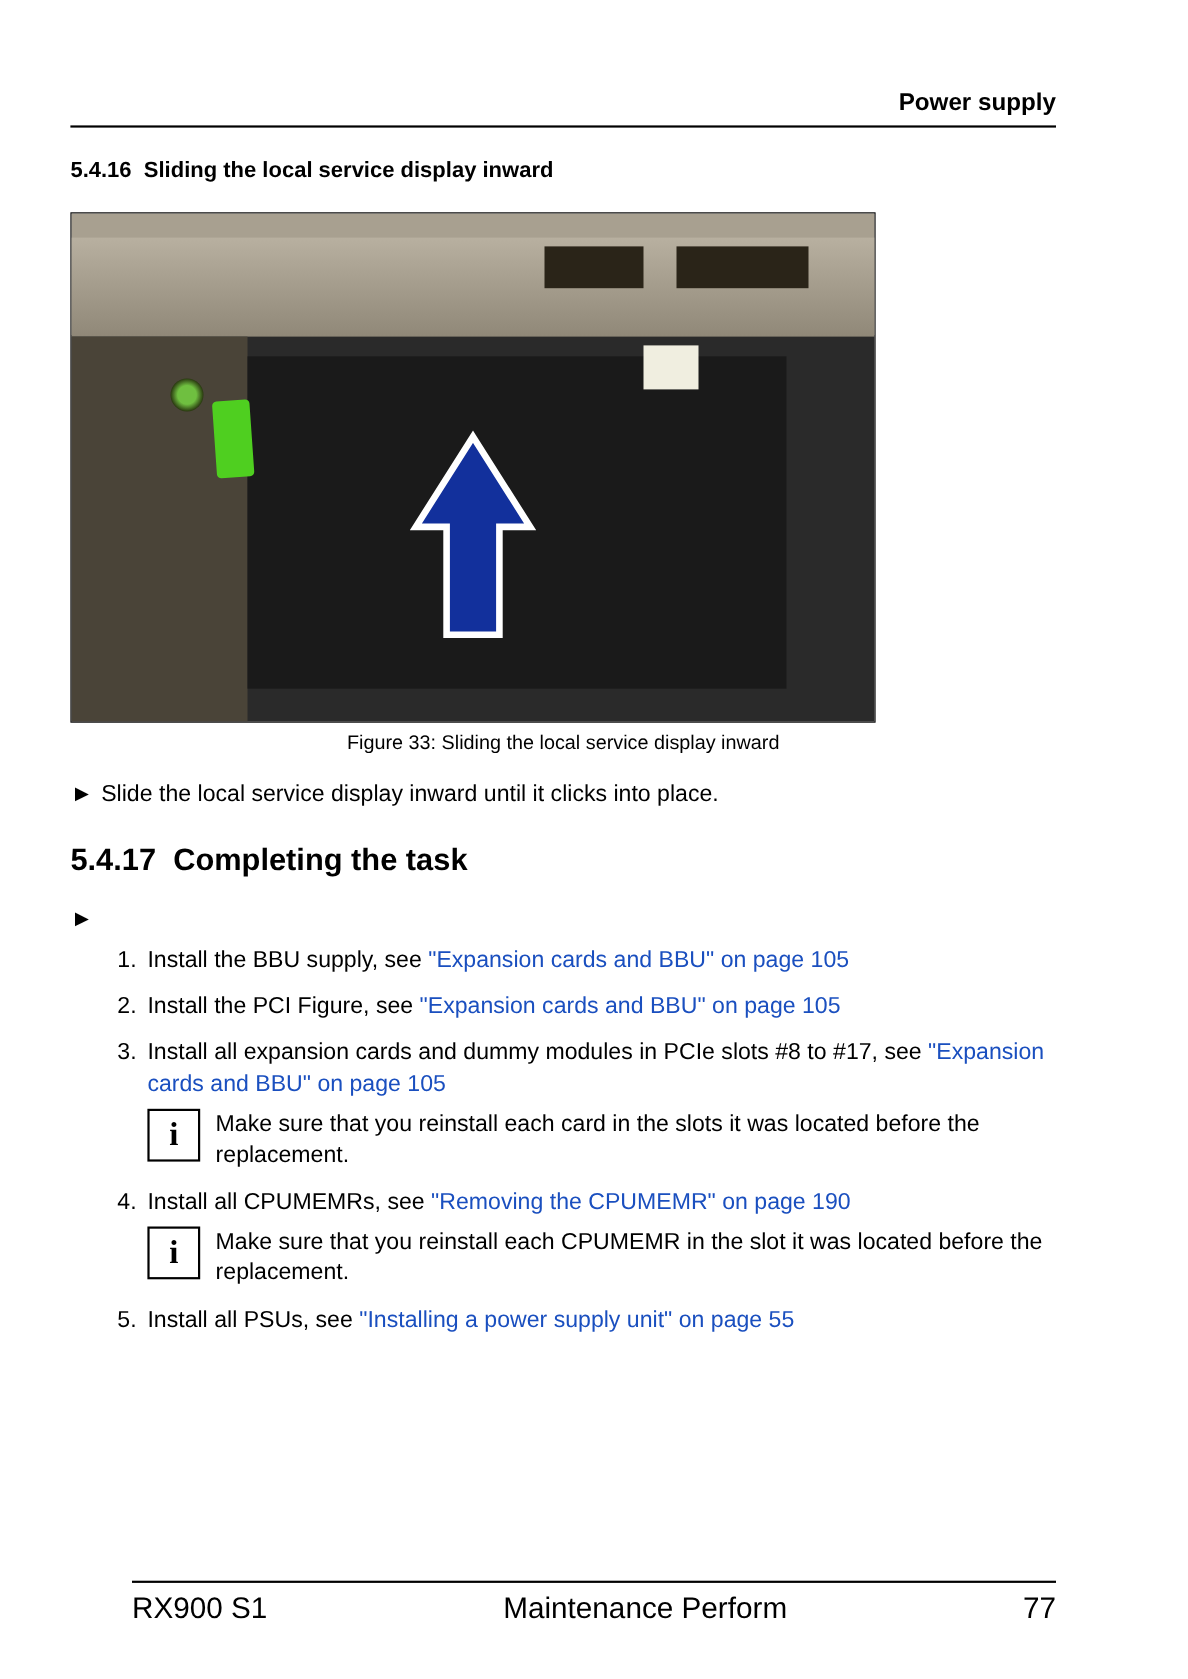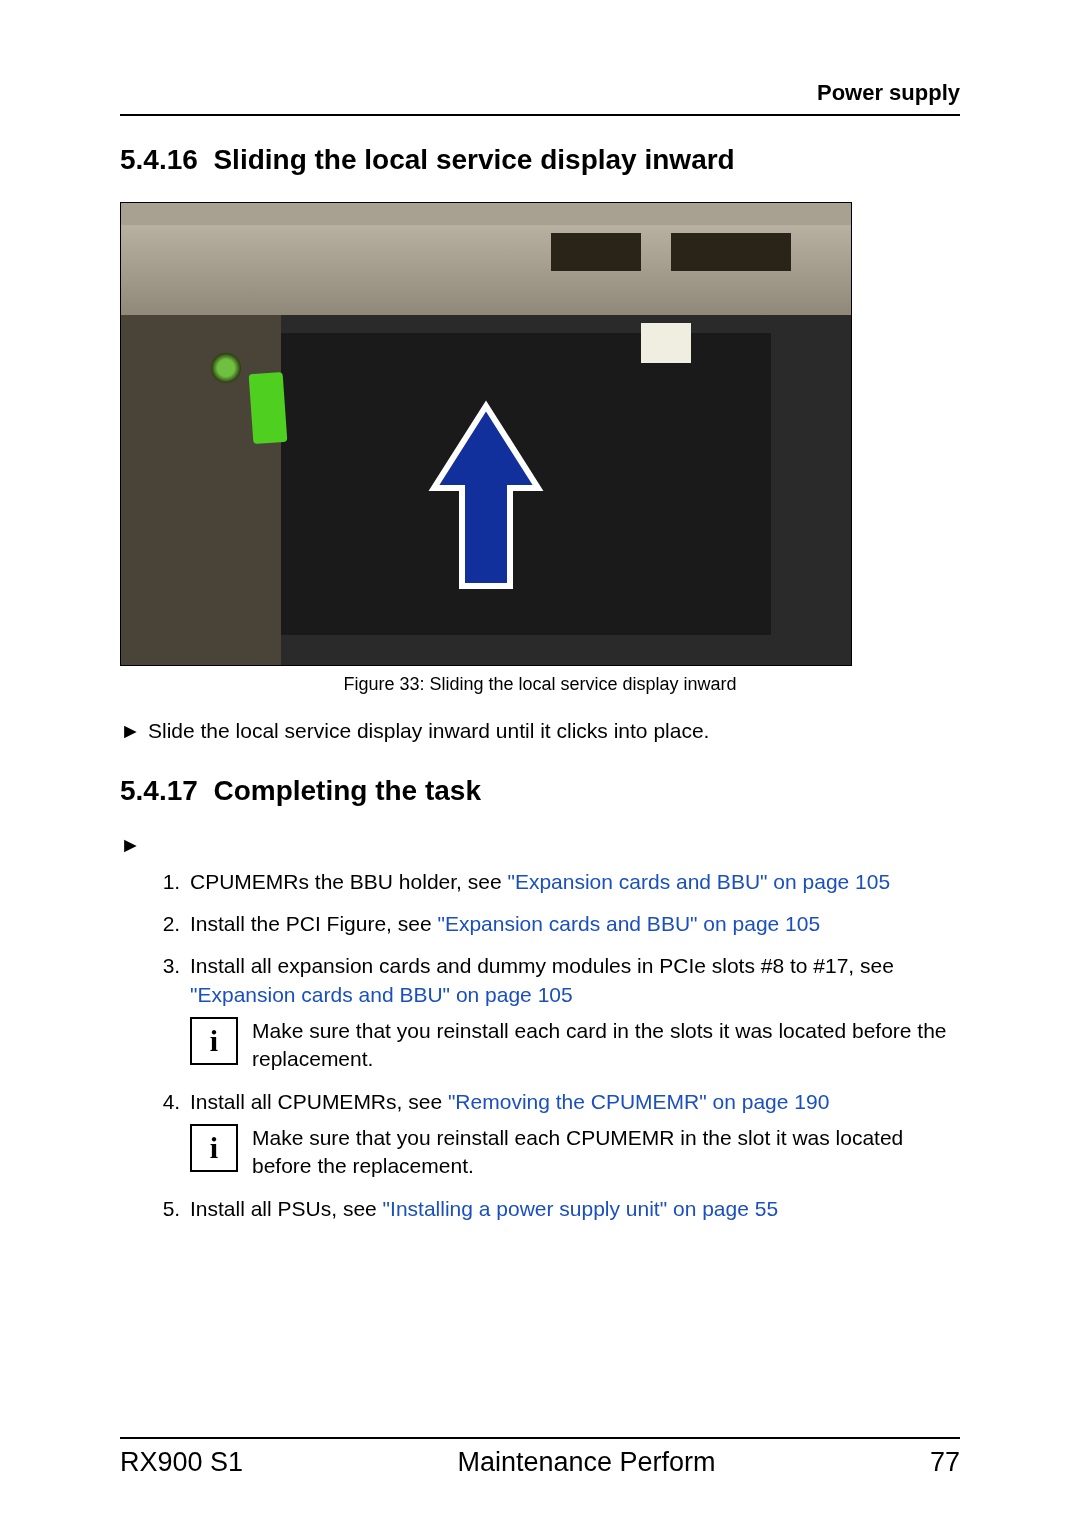--- a/index.html
+++ b/index.html
@@ -7,38 +7,38 @@
     padding: 0;
     background: #fff;
     font-family: Arial, Helvetica, sans-serif;
     font-size: 21px;
     color: #000;
     width: 1080px;
   }
   .page {
     width: 1080px;
     height: 1526px;
-    padding: 80px 120px 40px 120px;
+    padding: 80px 120px 40px 64px;
     box-sizing: border-box;
     position: relative;
   }
   .header-row {
     display: flex;
     justify-content: flex-end;
     font-weight: bold;
     font-size: 22px;
     margin-bottom: 8px;
   }
   .hr-top {
     border: none;
     border-top: 2px solid #000;
     margin: 0 0 28px 0;
   }
   h2.section-head {
-    font-size: 28px;
+    font-size: 20px;
     font-weight: bold;
     margin: 0 0 26px 0;
   }
   .figure-box {
     width: 730px;
     height: 462px;
     border: 1.5px solid #000;
     position: relative;
     overflow: hidden;
     background: linear-gradient(#a8a090 0%, #a8a090 24%, #2a2a2a 24%, #2a2a2a 100%);
@@ -166,21 +166,21 @@
   <h2 class="second-head">
     <span>5.4.17</span>&nbsp;&nbsp;<span>Completing the task</span>
   </h2>
 
   <div class="step-line" style="margin-bottom:8px">
     <span class="step-marker">►</span>
   </div>
 
   <ol class="numbered">
     <li>
-      <span>CPUMEMRs the BBU holder, see </span><span class="link">"Expansion cards and BBU" on page 105</span>
+      <span>Install the BBU supply, see </span><span class="link">"Expansion cards and BBU" on page 105</span>
     </li>
     <li>
       <span>Install the PCI Figure, see </span><span class="link">"Expansion cards and BBU" on page 105</span>
     </li>
     <li>
       <span>Install all expansion cards and dummy modules in PCIe slots #8 to #17, see </span><span class="link">"Expansion cards and BBU" on page 105</span>
       <div class="info-row">
         <div class="info-icon">
             <span>i</span>
           </div>

